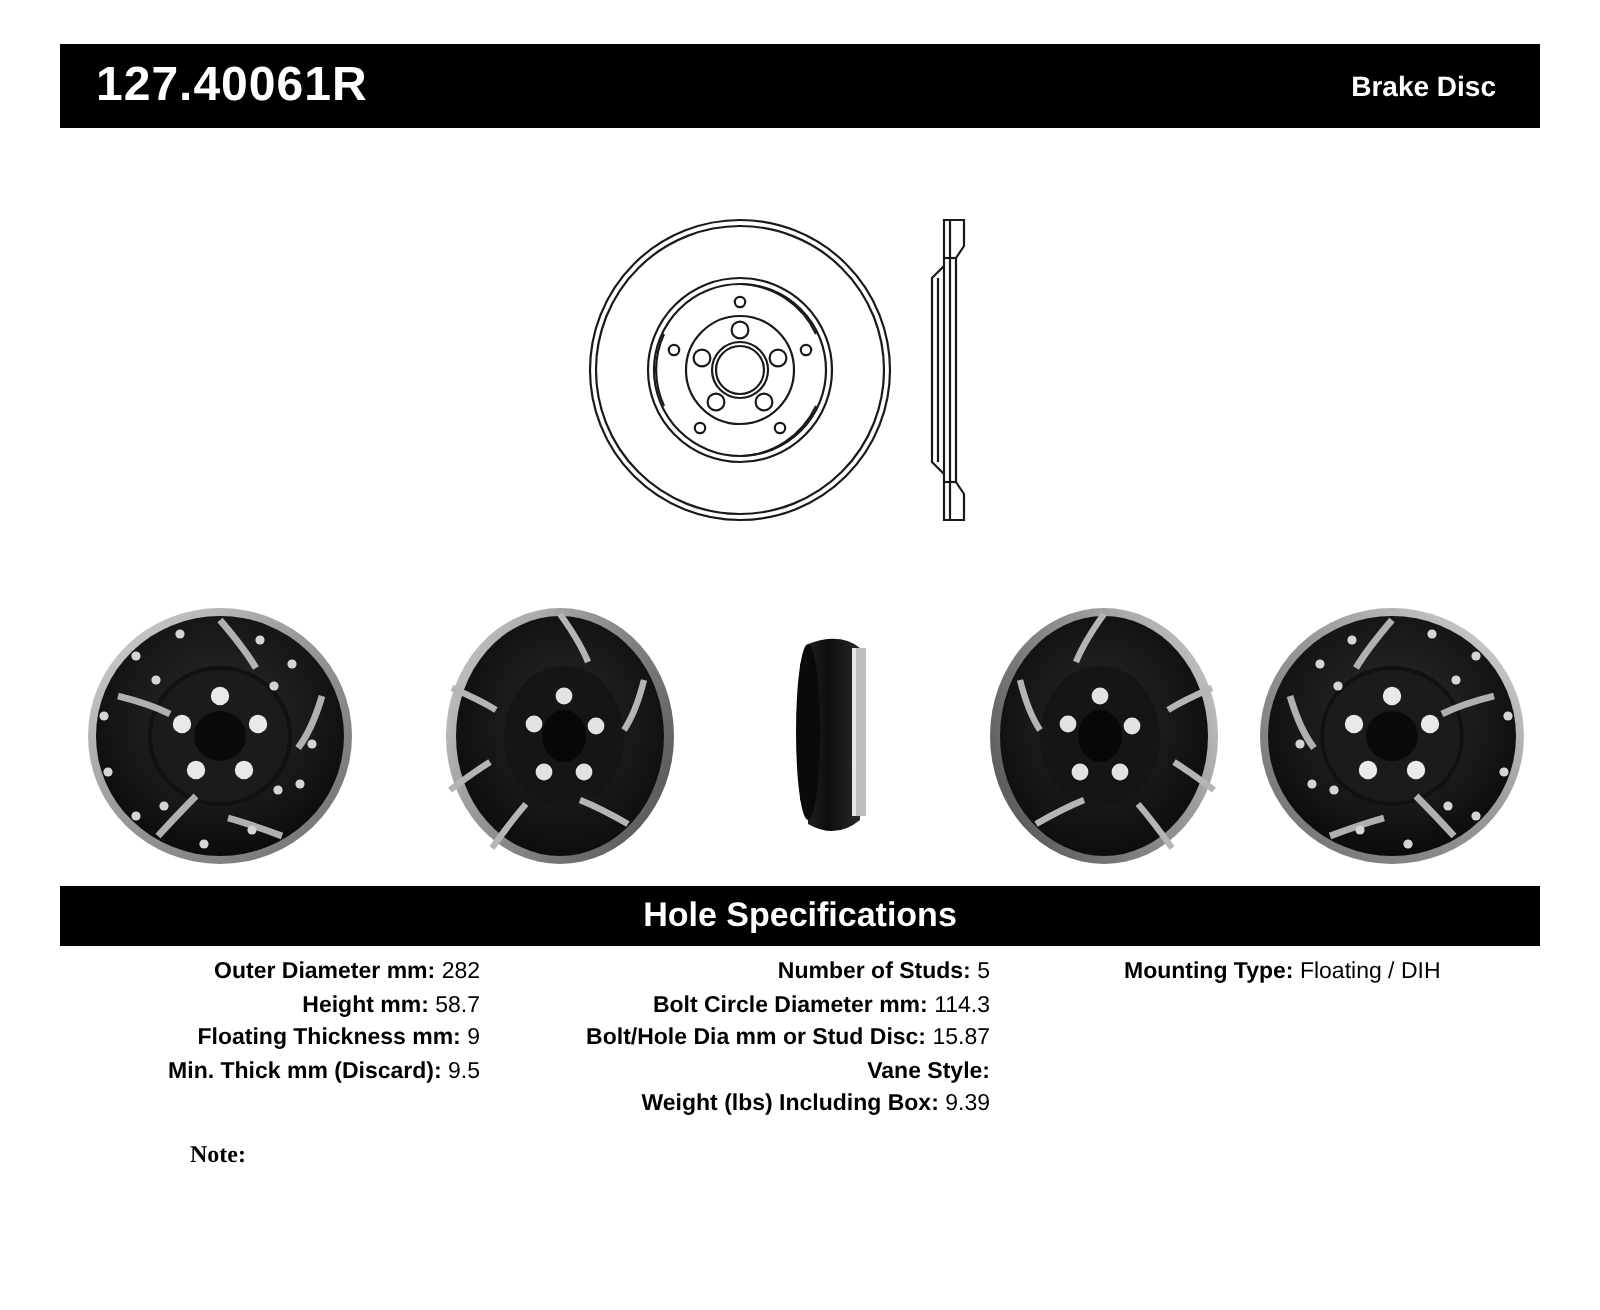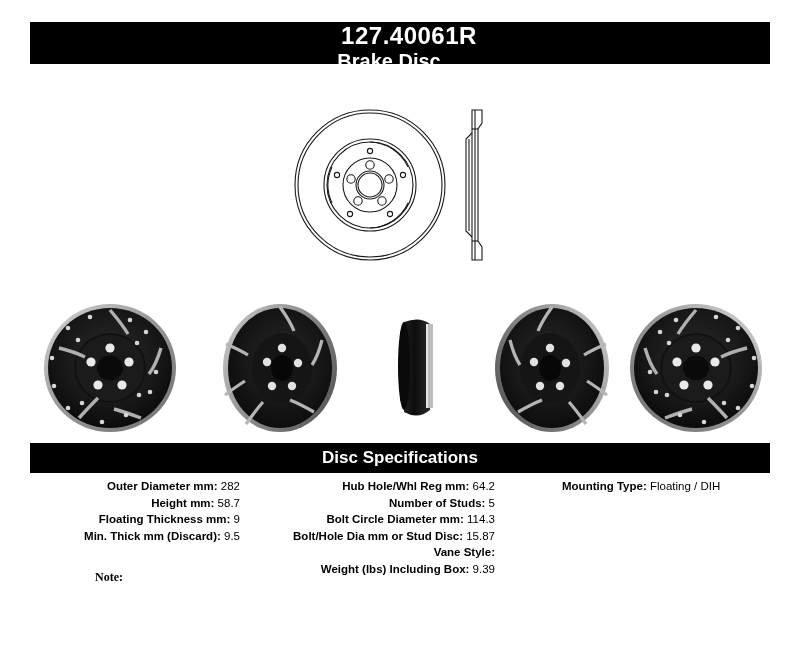--- a/index.html
+++ b/index.html
@@ -24,32 +24,31 @@
   .header {
     position: absolute;
     left: 30px;
     top: 22px;
     width: 740px;
     height: 42px;
     background: #000000;
     display: flex;
     align-items: center;
     justify-content: space-between;
-    flex-direction: column;
   }
   .header .part-number {
     color: #ffffff;
     font-size: 24px;
     font-weight: bold;
     letter-spacing: 0.5px;
     padding-left: 18px;
   }
   .header .product-type {
     color: #ffffff;
-    font-size: 20px;
+    font-size: 14px;
     font-weight: bold;
     padding-right: 22px;
   }
 
   
   .top-art {
     position: absolute;
     left: 290px;
     top: 95px;
     width: 230px;
@@ -365,21 +364,21 @@
             <circle cx="49" cy="43" r="2.3"></circle>
           <circle cx="47" cy="95" r="2.3"></circle>
             <circle cx="104" cy="103" r="2.3"></circle>
           <circle cx="108" cy="40" r="2.3"></circle>
         </g>
       </svg>
     </div>
   </div>
 
   <div class="spec-box">
-    <span>Disc Specifications</span>
+    <span>Hole Specifications</span>
   </div>
 
   <div class="spec-cols">
 
     <div class="col col-left">
       <div class="spec-line">
         <b>Outer Diameter mm:</b>
         <span class="val">282</span>
       </div>
       <div class="spec-line">
@@ -390,24 +389,20 @@
         <b>Floating Thickness mm:</b>
         <span class="val">9</span>
       </div>
       <div class="spec-line">
         <b>Min. Thick mm (Discard):</b>
         <span class="val">9.5</span>
       </div>
     </div>
 
     <div class="col col-mid">
-      <div class="spec-line">
-        <b>Hub Hole/Whl Reg mm:</b>
-        <span class="val">64.2</span>
-      </div>
       <div class="spec-line">
         <b>Number of Studs:</b>
         <span class="val">5</span>
       </div>
       <div class="spec-line">
         <b>Bolt Circle Diameter mm:</b>
         <span class="val">114.3</span>
       </div>
       <div class="spec-line">
         <b>Bolt/Hole Dia mm or Stud Disc:</b>

